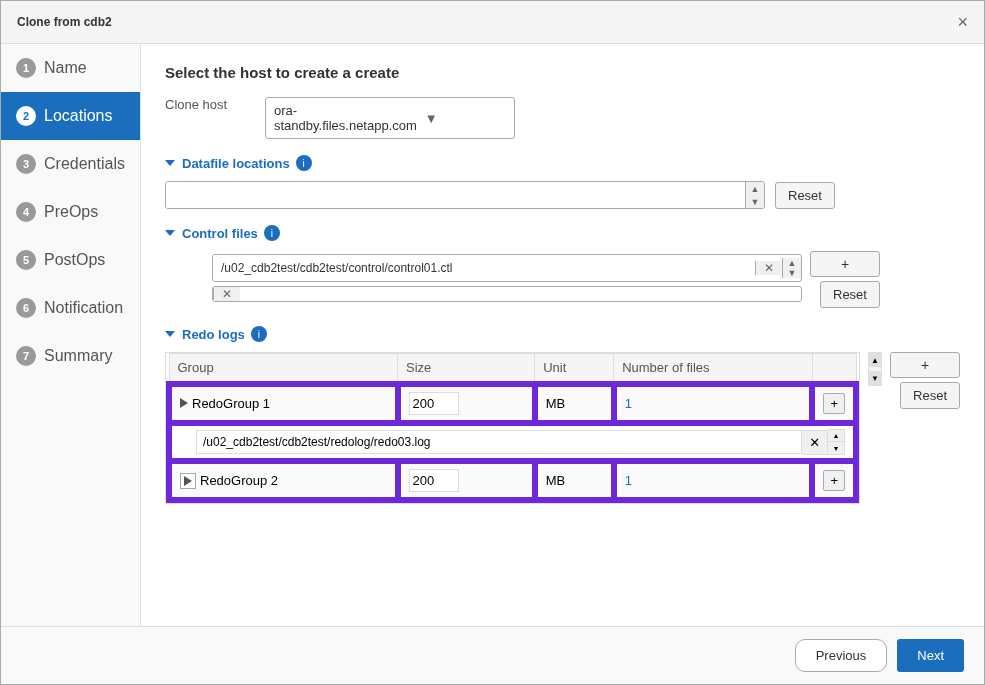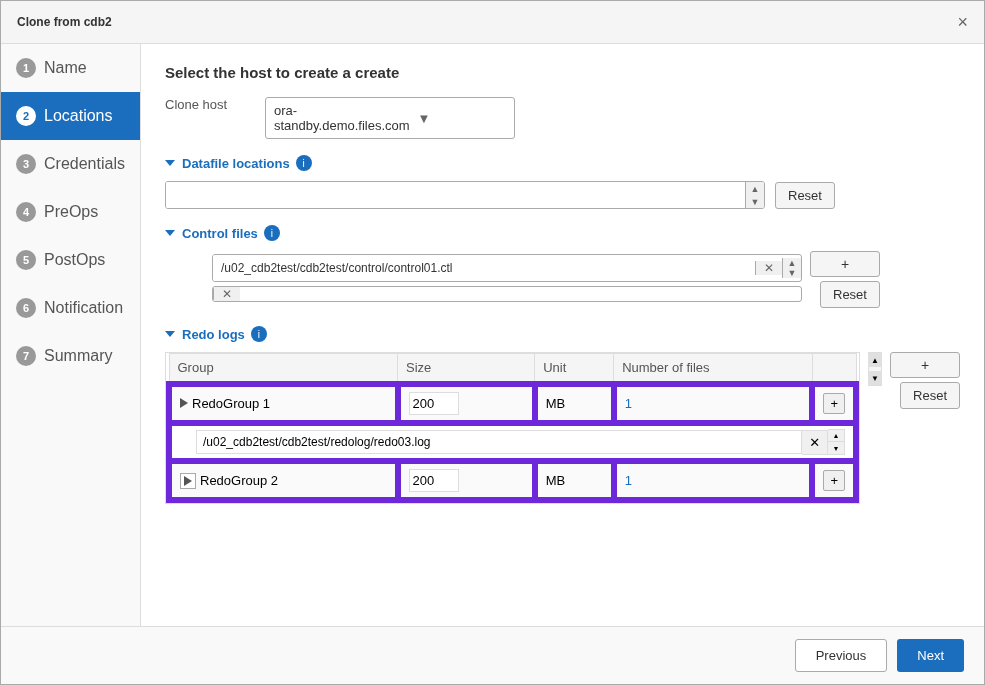--- a/index.html
+++ b/index.html
@@ -44,21 +44,21 @@
     .redo-table th { text-align: left; padding: 6px 8px; background: #f5f5f5; border: 1px solid #ddd; font-weight: normal; color: #555; }
     .redo-table td { padding: 5px 8px; border: 6px solid #6d28d9; vertical-align: middle; }
     .redo-group-row td { background: #fafafa; }
     .redo-link { color: #1a6ebd; cursor: pointer; }
     .redo-row-file { background: #fff; border-radius: 15px; }
     .redo-file-cell { padding: 0 !important; }
     .collapse-icon { display: inline-block; width: 0; height: 0; border-style: solid; border-width: 6px 5px 0 5px; border-color: #1a6ebd transparent transparent transparent; margin-right: 3px; vertical-align: middle; }
     .checkbox-icon { width: 16px; height: 16px; border: 1px solid #aaa; display: inline-flex; align-items: center; justify-content: center; cursor: pointer; background: #fff; }
     .triangle-icon { width: 0; height: 0; border-style: solid; border-width: 5px 0 5px 8px; border-color: transparent transparent transparent #555; display: inline-block; }
     .dialog-footer { border-top: 1px solid #ddd; padding: 12px 20px; display: flex; justify-content: flex-end; gap: 10px; background: #f9f9f9; }
-    .btn-prev { padding: 8px 20px; border: 1px solid #aaa; background: #fff; cursor: pointer; border-radius: 3px; color: #333; font-size: 13px; }
+    .btn-prev { padding: 8px 20px; border: 1px solid #aaa; background: #fff; cursor: pointer; border-radius: 10px; color: #333; font-size: 13px; }
     .btn-next { padding: 8px 20px; border: none; background: #1a6ebd; cursor: pointer; border-radius: 3px; color: #fff; font-size: 13px; }
     .redo-outer { display: flex; gap: 8px; align-items: flex-start; }
     .redo-right-actions { display: flex; flex-direction: column; gap: 4px; }
   </style>
 </head>
 <body>
 
 <div class="dialog">
 
   <div class="dialog-header">
@@ -98,21 +98,21 @@
         <span class="label">Summary</span>
       </div>
     </div>
 
     <div class="content">
       <div class="section-title">Select the host to create a create</div>
 
       <div class="form-row">
         <span class="form-label">Clone host</span>
         <div class="clone-host-select">
-          <span>ora-standby.demo.files.com</span>
+          <span>ora-standby.files.netapp.com</span>
           <span class="arrow">▼</span>
         </div>
       </div>
 
       <div class="section-header">
         <span class="section-toggle">
           <span class="collapse-icon"></span>
           <span>Datafile locations</span>
         </span>
         <span class="info-icon">i</span>

